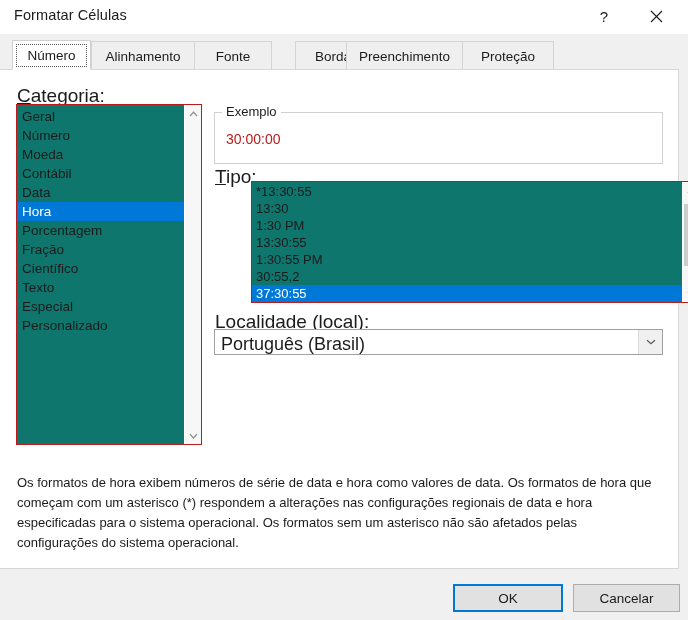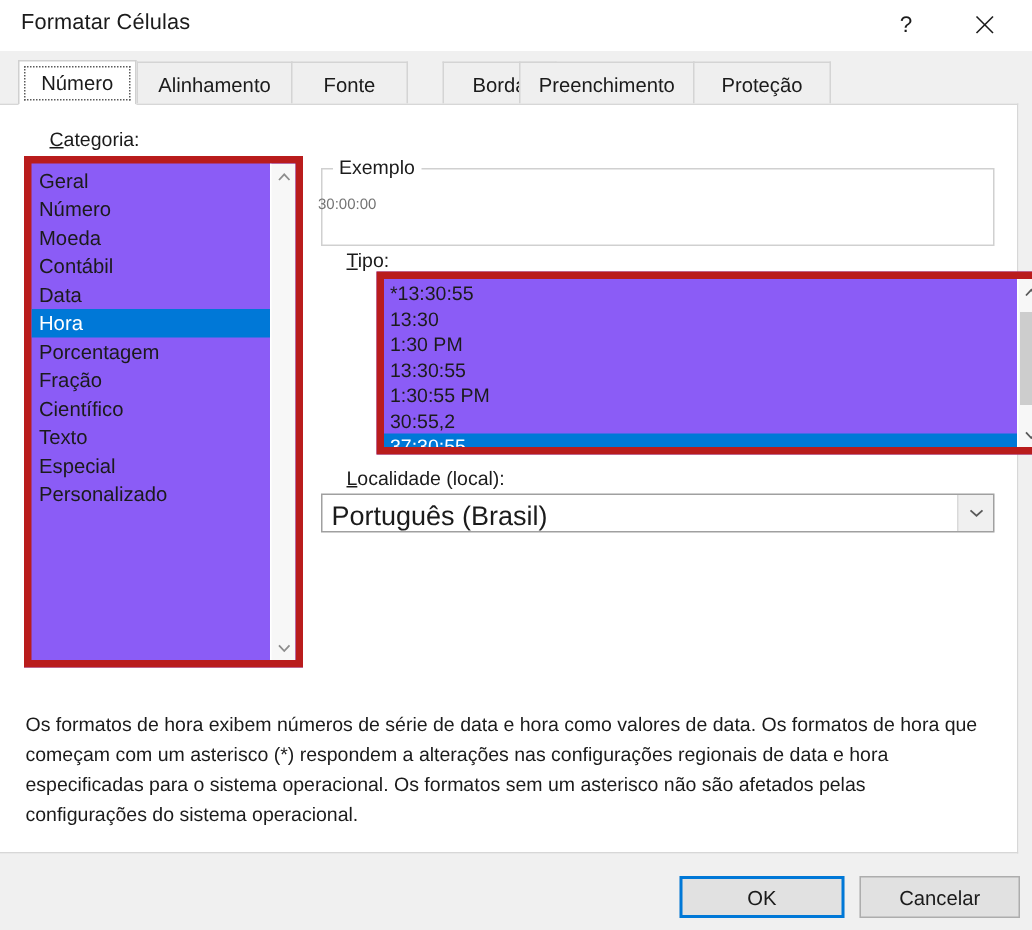--- a/index.html
+++ b/index.html
@@ -110,35 +110,34 @@
   .panel-edge-right {
     position: absolute;
     left: 679px; top: 69px;
     width: 9px; height: 501px;
     background: #f0f0f0;
   }
 
   
   .field-label {
     position: absolute;
-    font-size: 13px;
-    color: #1b1b1b;
-    white-space: nowrap;
-    margin-left: 16px;
+    font-size: 19px;
+    color: #1b1b1b;
+    white-space: nowrap;
   }
   .field-label .acc {
     text-decoration: underline;
   }
 
   
   .listbox {
     position: absolute;
     box-sizing: border-box;
-    background: #8b5cf6;
-    border: 5px solid #b91c1c;
+    background: #0f766e;
+    border: 1px solid #b91c1c;
     overflow: hidden;
   }
   #category-list {
     left: 16px; top: 104px;
     width: 186px; height: 341px;
   }
   .list-items {
     position: absolute;
     left: 0; top: 0;
     right: 17px;
@@ -200,23 +199,23 @@
     position: absolute;
     left: 222px; top: 104px;
     background: #ffffff;
     padding: 0 4px;
     font-size: 13px;
     color: #1b1b1b;
     white-space: nowrap;
   }
   .example-value {
     position: absolute;
-    left: 212px; top: 131px;
-    font-size: 10px;
-    color: #737373;
+    left: 226px; top: 131px;
+    font-size: 14px;
+    color: #b91c1c;
     white-space: nowrap;
   }
 
   
   #type-list {
     left: 214px; top: 181px;
     width: 449px; height: 122px; margin-left: 37px;
   }
   #type-list .list-items { padding-top: 1px; }
   #type-list .list-item {

